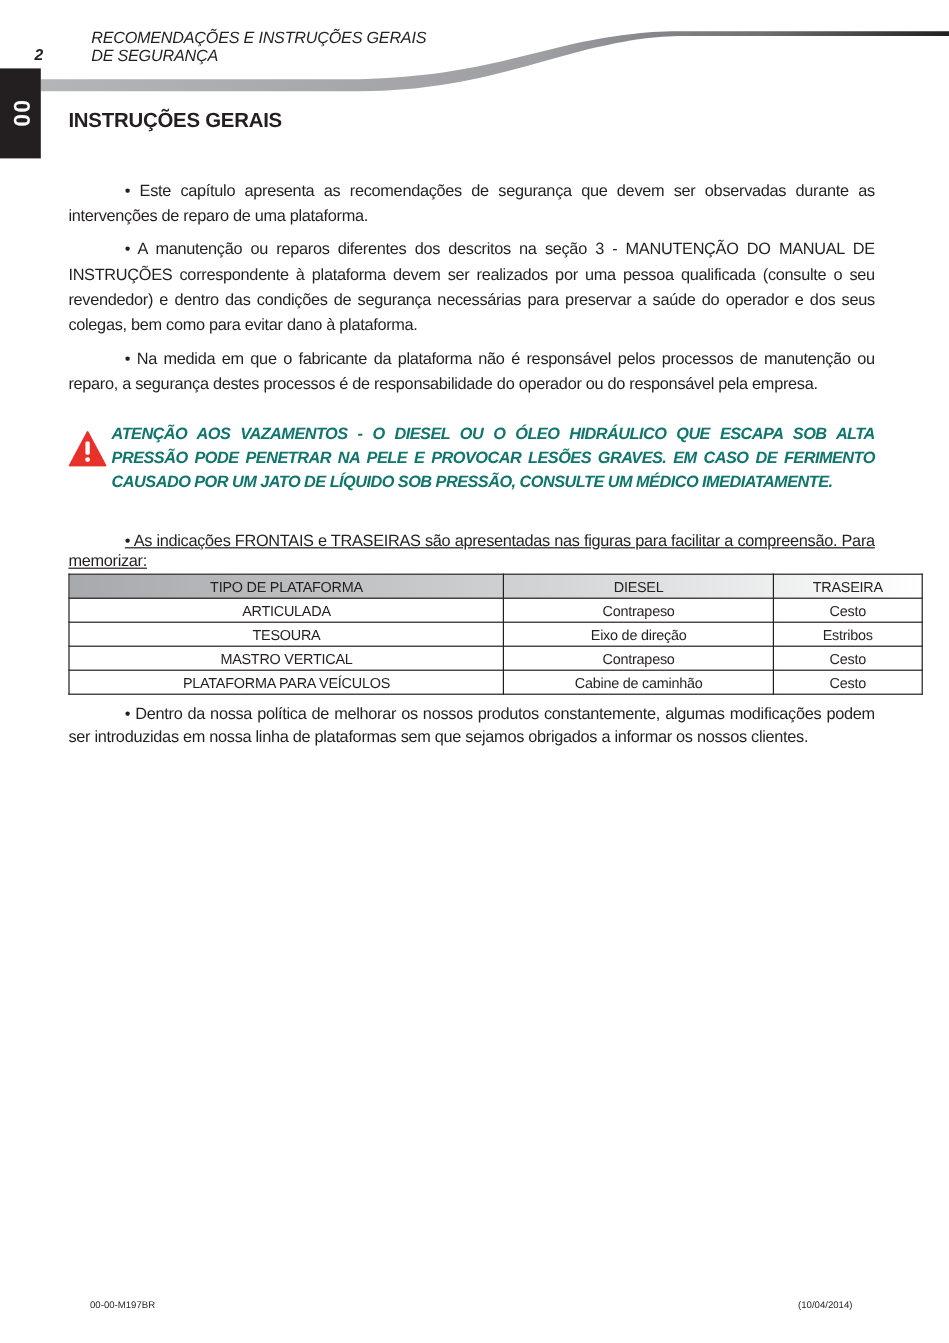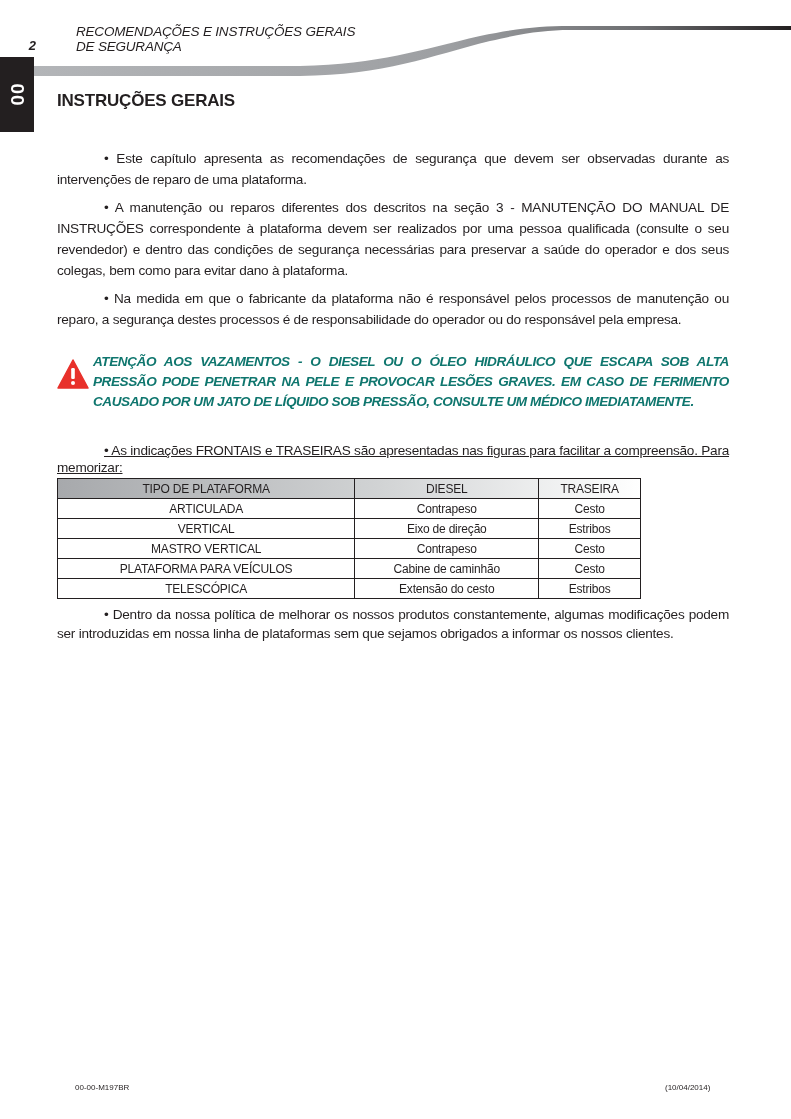--- a/index.html
+++ b/index.html
@@ -38,21 +38,21 @@
     position: relative; margin-top: 22px; padding-left: 36px; height: 70px;
   }
   .warning-icon { position: absolute; left: 0; top: 7px; width: 32px; height: 30px; }
   .warning-text {
     color: #0f766e; font-weight: bold; font-style: italic; font-size: 13.6px;
     line-height: 20px; letter-spacing: -0.45px; text-align: justify;
   }
   .para-gap { height: 20px; }
   p.para.tight { margin-bottom: 0; line-height: 17px; text-decoration: underline; }
   table.platform-table {
-    width: 584px; border-collapse: collapse; margin-top: 2px; margin-bottom: 6px;
+    width: 712px; border-collapse: collapse; margin-top: 2px; margin-bottom: 6px;
     font-size: 12px; letter-spacing: -0.2px;
   }
   table.platform-table th, table.platform-table td {
     border: 1px solid #231f20; text-align: center; font-weight: normal; height: 19px; padding: 0;
   }
   table.platform-table thead tr {
     background: linear-gradient(to right, #a7a9ac 0%, #d1d3d4 55%, #ffffff 100%);
   }
   .footer-left { position: absolute; left: 75px; top: 1083px; font-size: 8px; color: #231f20; }
   .footer-right { position: absolute; left: 665px; top: 1083px; font-size: 8px; color: #231f20; }
@@ -109,39 +109,34 @@
         <th>TRASEIRA</th>
       </tr>
     </thead>
     <tbody>
       <tr>
         <td>ARTICULADA</td>
         <td>Contrapeso</td>
         <td>Cesto</td>
       </tr>
       <tr>
-        <td>VERTICAL</td>
+        <td>TESOURA</td>
         <td>Eixo de direção</td>
         <td>Estribos</td>
       </tr>
       <tr>
         <td>MASTRO VERTICAL</td>
         <td>Contrapeso</td>
         <td>Cesto</td>
       </tr>
       <tr>
         <td>PLATAFORMA PARA VEÍCULOS</td>
         <td>Cabine de caminhão</td>
         <td>Cesto</td>
       </tr>
-      <tr>
-        <td>TELESCÓPICA</td>
-        <td>Extensão do cesto</td>
-        <td>Estribos</td>
-      </tr>
     </tbody>
   </table>
 
   <p class="para" style="line-height:19px;">• Dentro da nossa política de melhorar os nossos produtos constantemente, algumas modificações podem ser introduzidas em nossa linha de plataformas sem que sejamos obrigados a informar os nossos clientes.</p>
 </div>
 
 <div class="footer-left">00-00-M197BR</div>
 <div class="footer-right">(10/04/2014)</div>
 
 </body></html>

